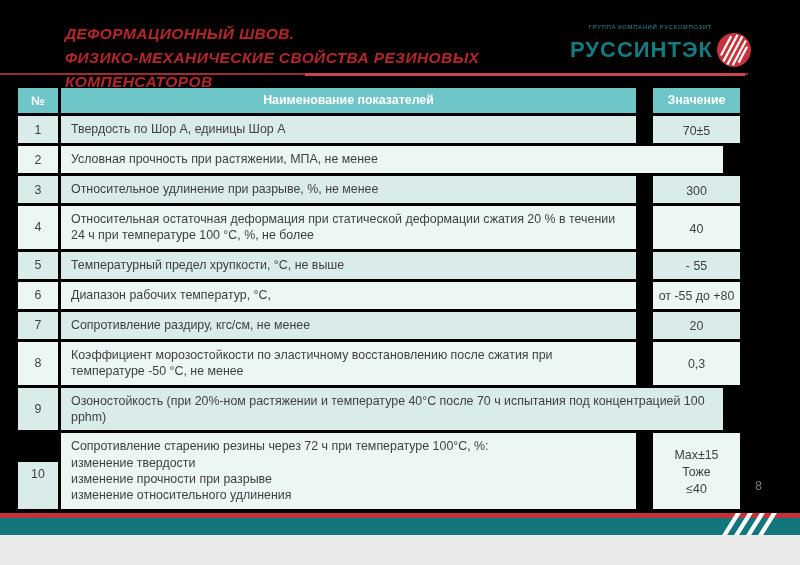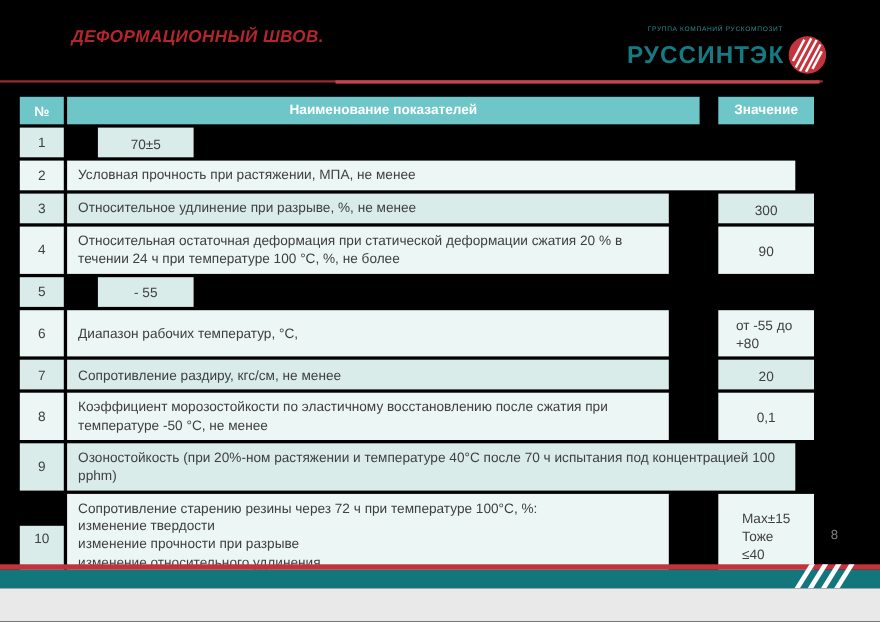--- a/index.html
+++ b/index.html
@@ -53,35 +53,35 @@
   .cell.num {
     width: 40px; flex: 0 0 40px; justify-content: center;
     margin-right: 3px;
   }
   .cell.name {
     flex: 1 1 auto; padding: 5px 10px; margin-right: 17px;
     line-height: 1.32; white-space: pre-line;
   }
   .cell.value {
     width: 87px; flex: 0 0 87px; justify-content: center;
-    padding: 3px 16px; line-height: 1.35;
+    text-align: center; padding: 3px 0; line-height: 1.35;
     white-space: pre-line;
   }
   .thead .cell {
     background: #6ec6c9; color: #ffffff; font-weight: bold;
     min-height: 25px;
   }
   .thead .cell.name { justify-content: center; padding: 3px 10px; }
   .trow.tint  .cell { background: #d9ecea; }
   .trow.plain .cell { background: #ecf6f4; }
   .tbody .trow .cell { min-height: 27px; }
   .tbody .trow:last-child .cell.num {
     background: #d9ecea; align-items: flex-start; padding-top: 5px; margin-top: 29px;
   }
-  .tbody .trow .cell.value { padding-top: 6px; margin-left: 28px; }
+  .tbody .trow .cell.value { padding-top: 6px; }
 
   
   .page-number {
     position: absolute; right: 38px; bottom: 42px;
     font-size: 12px; color: #808080;
   }
   .footer { position: absolute; left: 0; right: 0; bottom: 0; height: 22px; }
   .footer-red {
     position: absolute; left: 0; top: 0; width: 100%; height: 5px;
     background: #c2333b;
@@ -99,20 +99,21 @@
     transform: skewX(-32deg);
   }
 </style>
 </head>
 <body>
 
 <div class="slide">
 
   <div class="title">
     <div>ДЕФОРМАЦИОННЫЙ ШВОВ.</div>
+    <div>ФИЗИКО-МЕХАНИЧЕСКИЕ СВОЙСТВА РЕЗИНОВЫХ КОМПЕНСАТОРОВ</div>
   </div>
 
   <div class="logo">
     <div class="logo-group-text">ГРУППА КОМПАНИЙ РУСКОМПОЗИТ</div>
     <div class="logo-row">
       <span class="logo-brand">РУССИНТЭК</span>
       <svg class="logo-mark" viewBox="0 0 36 36">
         <circle cx="18" cy="18" r="17" fill="#c5343c"></circle>
         <g transform="rotate(28 18 18)" stroke="#ffffff" stroke-width="2.2">
           <line x1="9" y1="7" x2="9" y2="29"></line>
@@ -130,54 +131,56 @@
 
   <div class="ptable">
     <div class="thead trow">
       <div class="cell num">№</div>
       <div class="cell name">Наименование показателей</div>
       <div class="cell value">Значение</div>
     </div>
     <div class="tbody" id="tbody">
         <div class="trow tint">
       <div class="cell num">1</div>
+      <div class="cell name">Твердость по Шор А, единицы Шор А</div>
       <div class="cell value">70±5</div>
     </div>
         <div class="trow plain">
       <div class="cell num">2</div>
       <div class="cell name">Условная прочность при растяжении, МПА, не менее</div>
     </div>
         <div class="trow tint">
       <div class="cell num">3</div>
       <div class="cell name">Относительное удлинение при разрыве, %, не менее</div>
       <div class="cell value">300</div>
     </div>
         <div class="trow plain">
       <div class="cell num">4</div>
       <div class="cell name">Относительная остаточная деформация при статической деформации сжатия 20 % в течении 24 ч при температуре 100 °С, %, не более</div>
-      <div class="cell value">90</div>
+      <div class="cell value">40</div>
     </div>
         <div class="trow tint">
       <div class="cell num">5</div>
+      <div class="cell name">Температурный предел хрупкости, °С, не выше</div>
       <div class="cell value">- 55</div>
     </div>
         <div class="trow plain">
       <div class="cell num">6</div>
       <div class="cell name">Диапазон рабочих температур, °С,</div>
       <div class="cell value">от -55 до +80</div>
     </div>
         <div class="trow tint">
       <div class="cell num">7</div>
       <div class="cell name">Сопротивление раздиру, кгс/см, не менее</div>
       <div class="cell value">20</div>
     </div>
         <div class="trow plain">
       <div class="cell num">8</div>
       <div class="cell name">Коэффициент морозостойкости по эластичному восстановлению после сжатия при температуре -50 °С, не менее</div>
-      <div class="cell value">0,1</div>
+      <div class="cell value">0,3</div>
     </div>
         <div class="trow tint">
       <div class="cell num">9</div>
       <div class="cell name">Озоностойкость (при 20%-ном растяжении и температуре 40°С после 70 ч испытания под концентрацией 100 pphm)</div>
     </div>
         <div class="trow plain">
       <div class="cell num">10</div>
       <div class="cell name">Сопротивление старению резины через 72 ч при температуре 100°С, %:
 изменение твердости
 изменение прочности при разрыве

